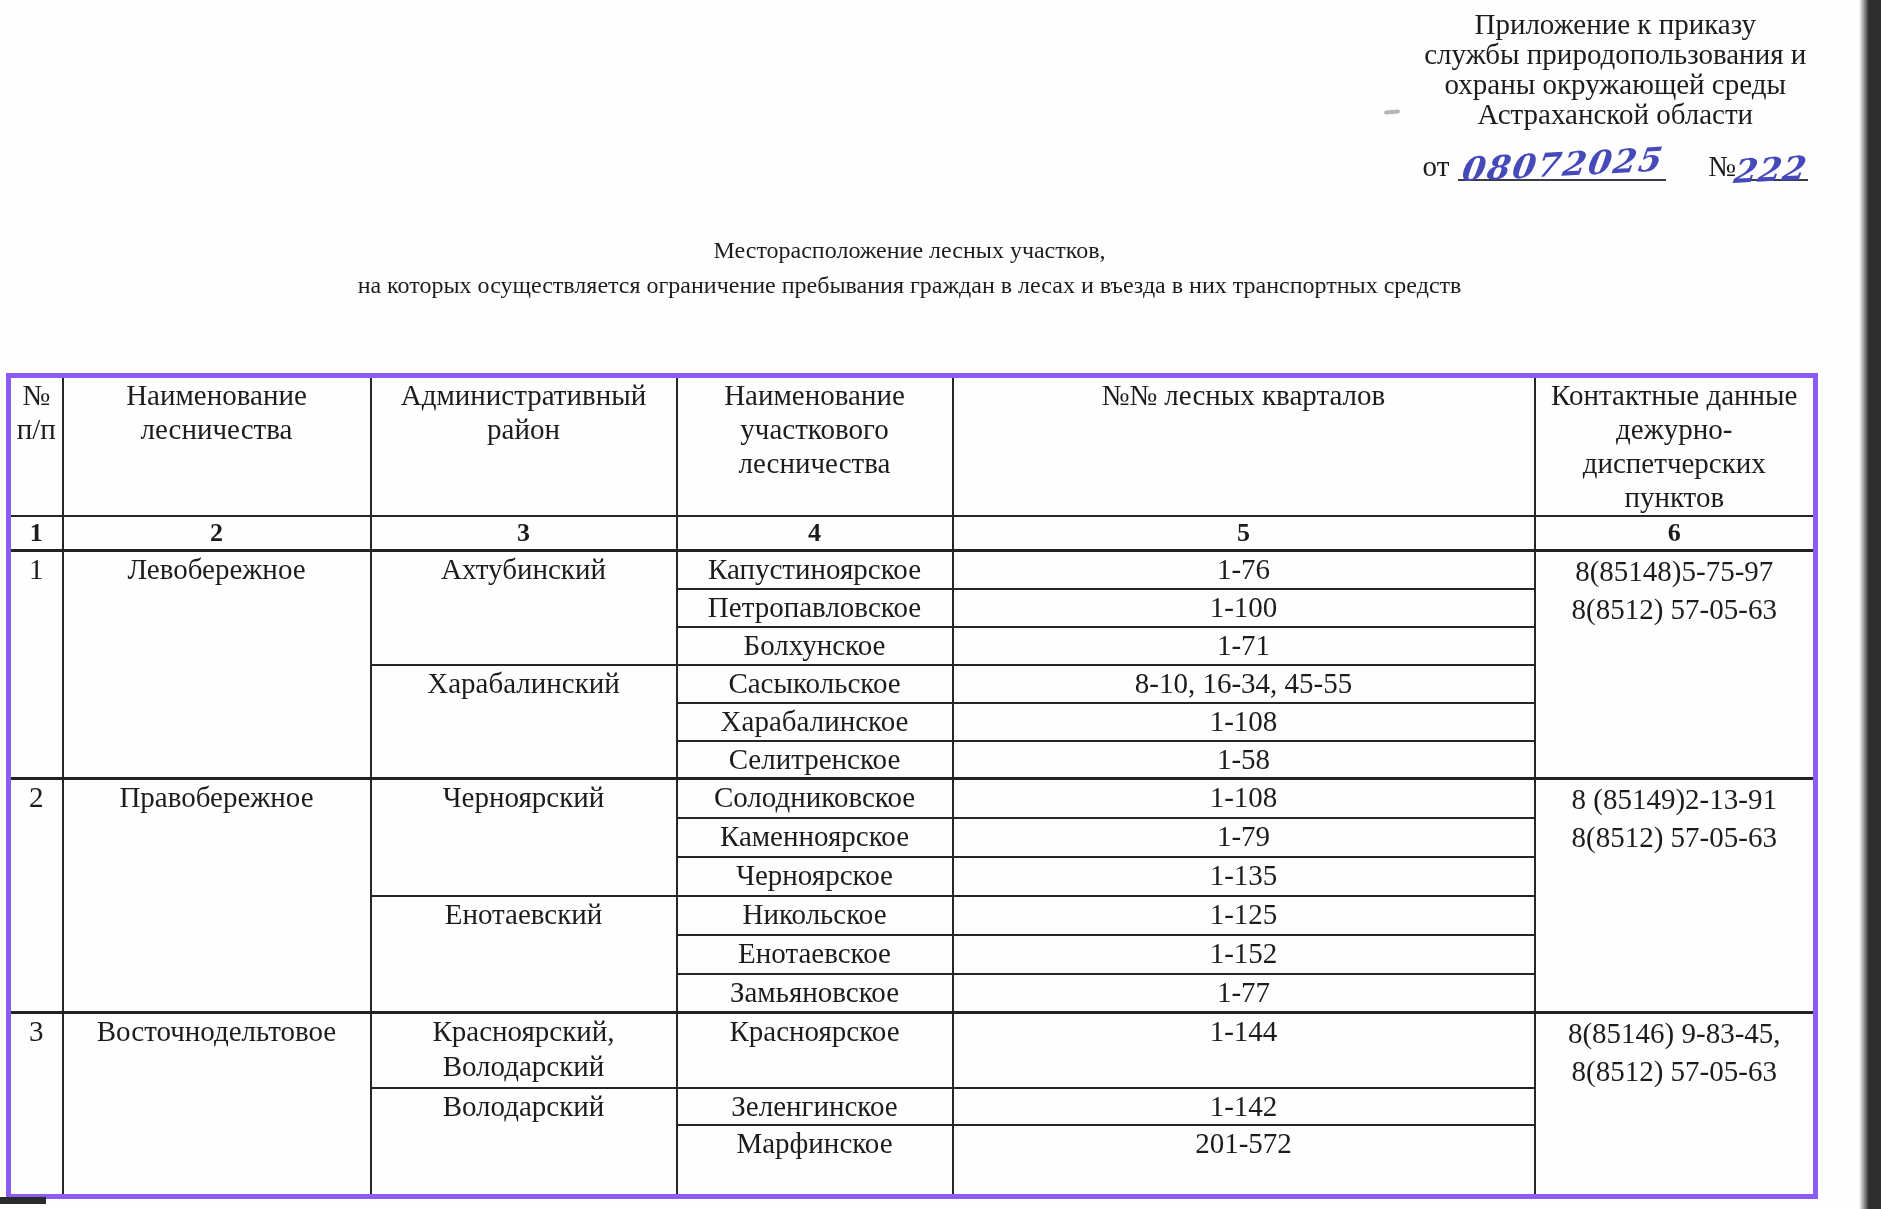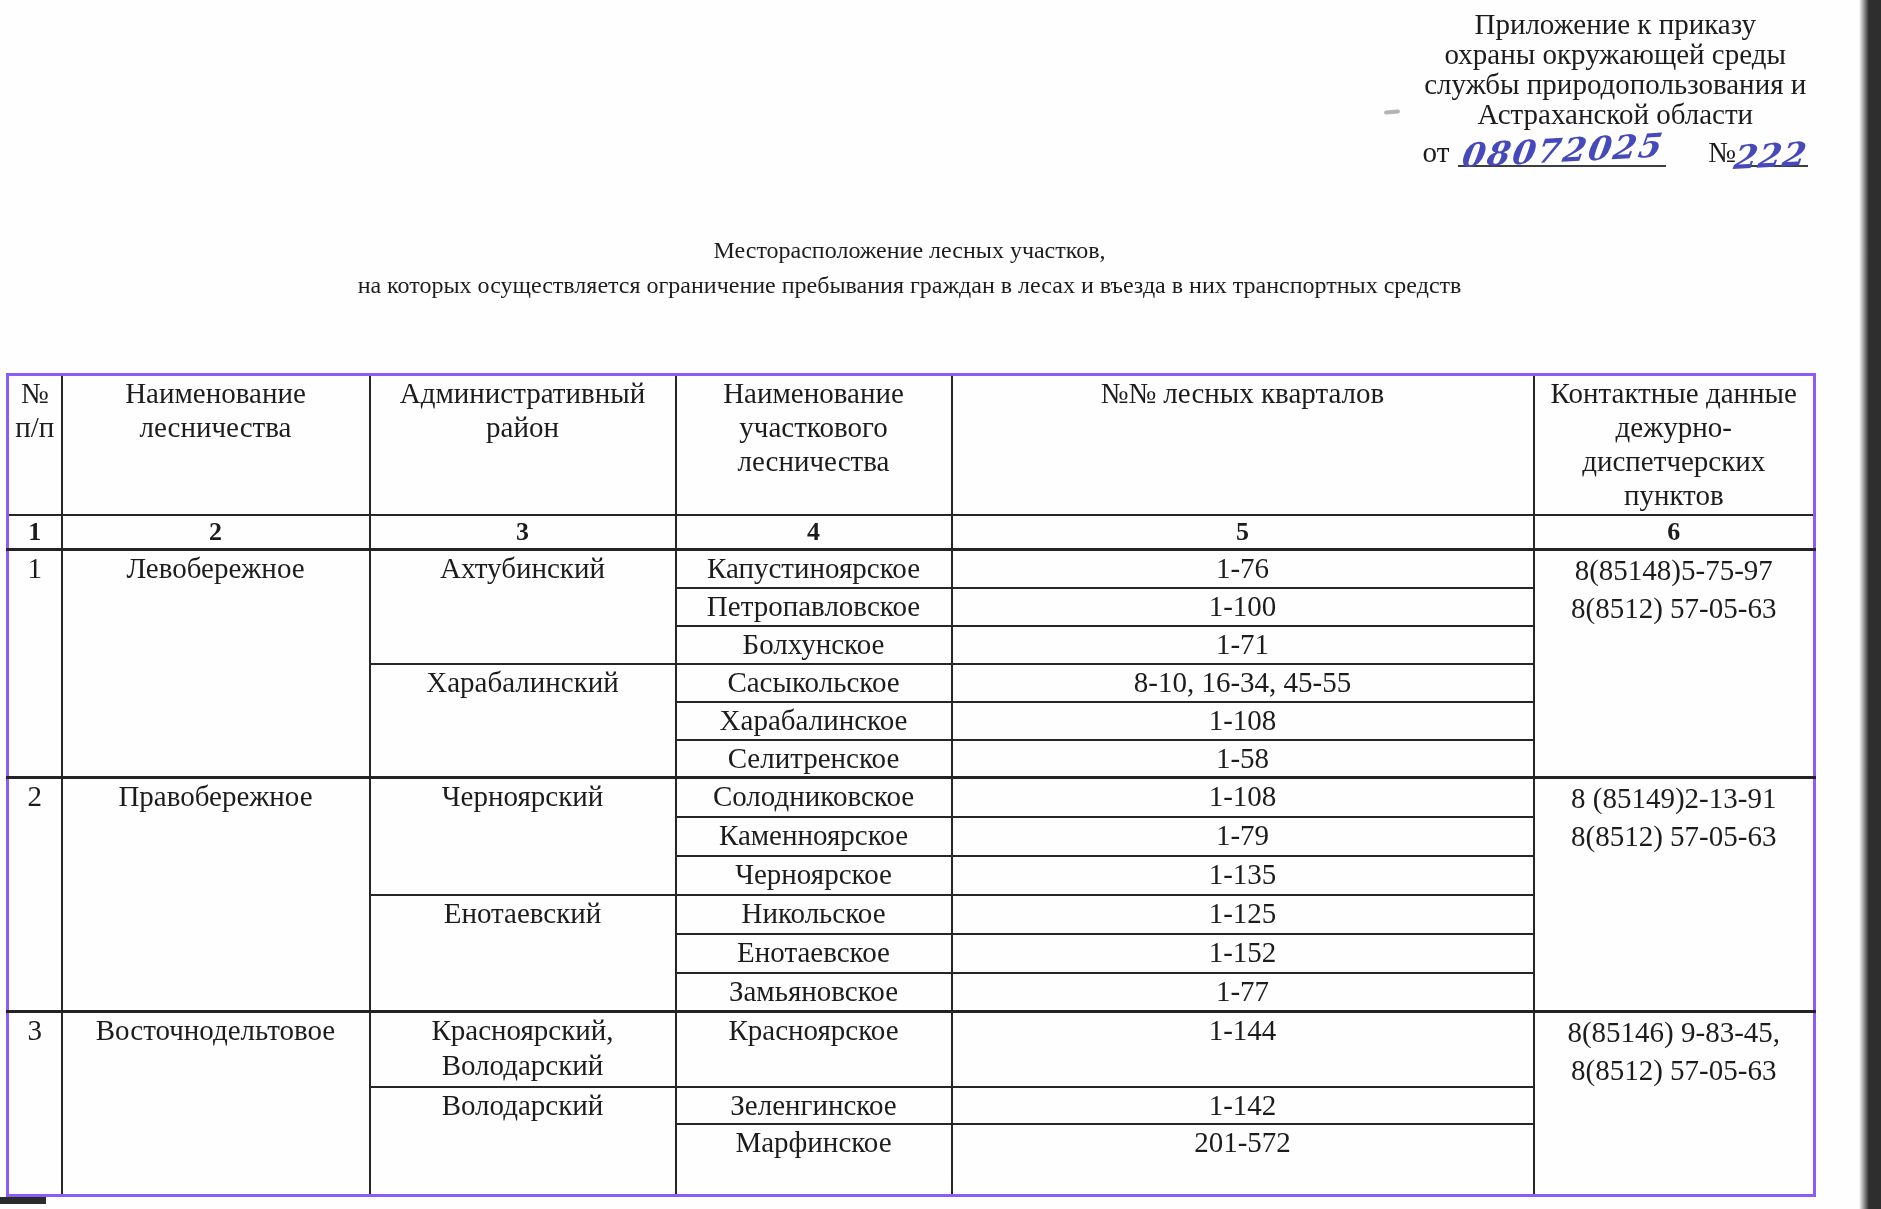--- a/index.html
+++ b/index.html
@@ -11,21 +11,21 @@
     -webkit-font-smoothing:antialiased;
   }
 
   
   .corner{
     position:absolute; top:9px; right:73px;
     text-align:center; font-size:29px; line-height:30px; white-space:nowrap;
   }
   .ot-line{
     display:flex; justify-content:flex-end; align-items:flex-end;
-    margin-top:4px; height:34px;
+    margin-top:18px; height:34px;
   }
   .ot-label{line-height:30px;}
   .hand-line{border-bottom:2px solid #3c3c44; position:relative; height:30px;}
   .date-line{width:208px; margin-left:9px;}
   .no-sign{margin-left:42px; line-height:30px;}
   .num-line{width:72px;}
   .handwriting{
     position:absolute; bottom:-6px; left:2px;
     font-family:"DejaVu Serif", serif; font-style:italic; font-weight:bold;
     font-size:33px; letter-spacing:2px; color:#4649b9;
@@ -38,21 +38,21 @@
   .doc-title{
     position:absolute; left:6px; top:233px; width:1807px;
     text-align:center; font-size:24px; line-height:35px;
   }
 
   
   table.main{
     position:absolute; left:6px; top:373px; width:1807px;
     border-collapse:collapse; table-layout:fixed;
     font-size:29px; color:#1c1c1c;
-    border:3px solid #8b5cf6;
+    border:5px solid #8b5cf6;
   }
   table.main td, table.main th{
     border:2px solid #262626; padding:0; vertical-align:top;
     text-align:center; font-weight:normal; overflow:hidden;
   }
   thead tr.head{height:140px;}
   thead th{line-height:34px; padding-top:5px;}
   tr.nums{height:35px;}
   tr.nums td{
     font-weight:bold; font-size:26px; line-height:24px;
@@ -79,22 +79,22 @@
   .small-dash{
     position:absolute; left:1384px; top:110px; width:16px; height:4px;
     background:#b5b5b5; border-radius:2px; transform:rotate(-5deg);
   }
 </style>
 </head>
 <body>
 
 <div class="corner">
   <div>Приложение к приказу</div>
+  <div>службы природопользования и</div>
   <div>охраны окружающей среды</div>
-  <div>службы природопользования и</div>
   <div>Астраханской области</div>
   <div class="ot-line">
     <span class="ot-label">от</span>
     <span class="hand-line date-line">
       <span class="handwriting">08072025</span>
     </span>
     <span class="no-sign">№</span>
     <span class="hand-line num-line">
       <span class="handwriting">222</span>
     </span>

